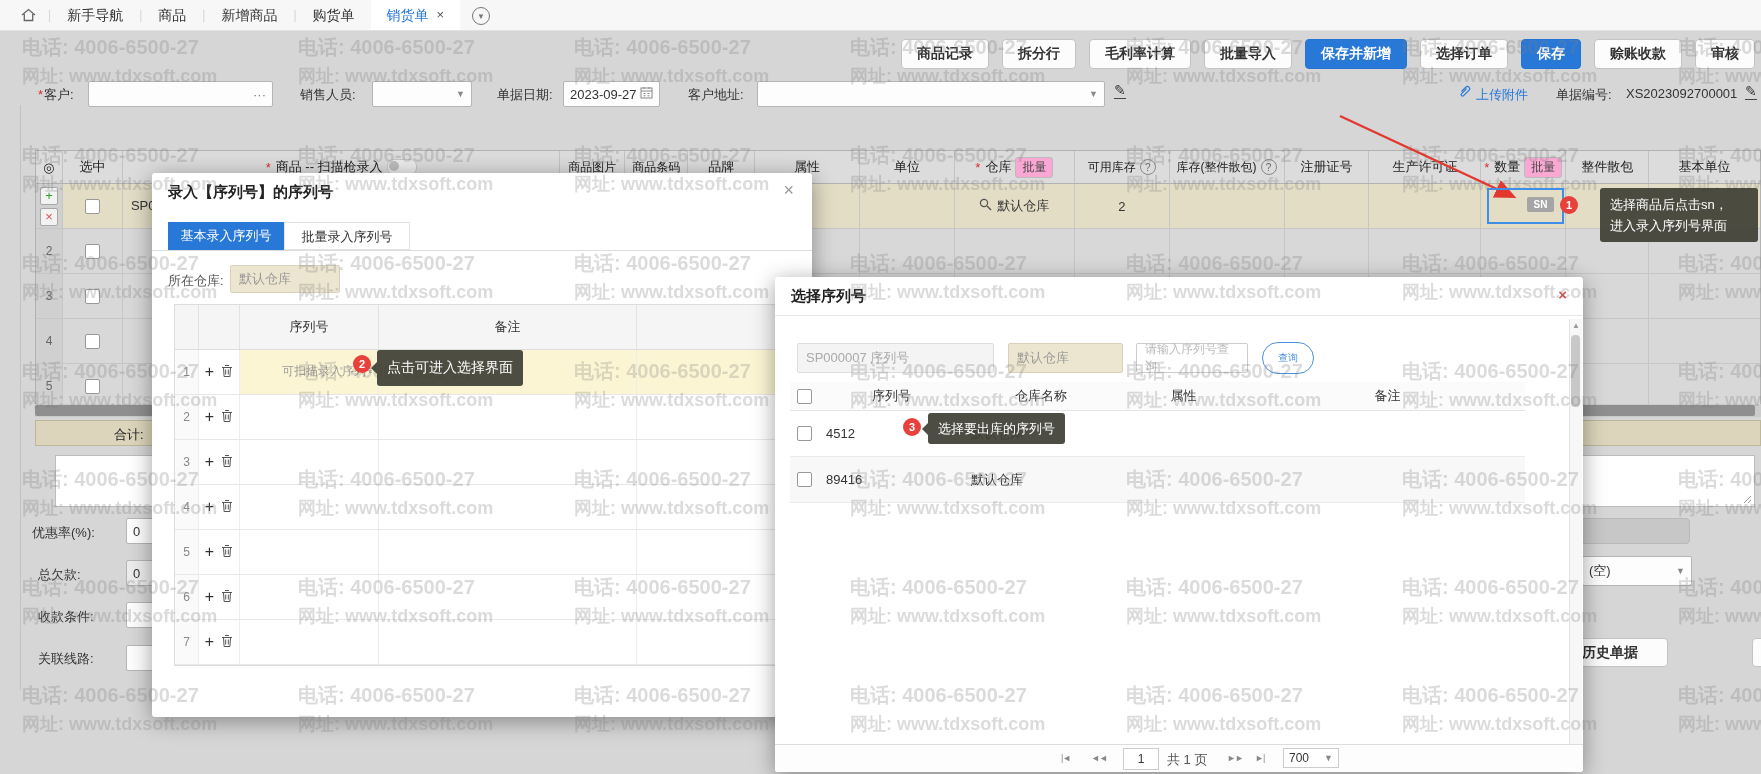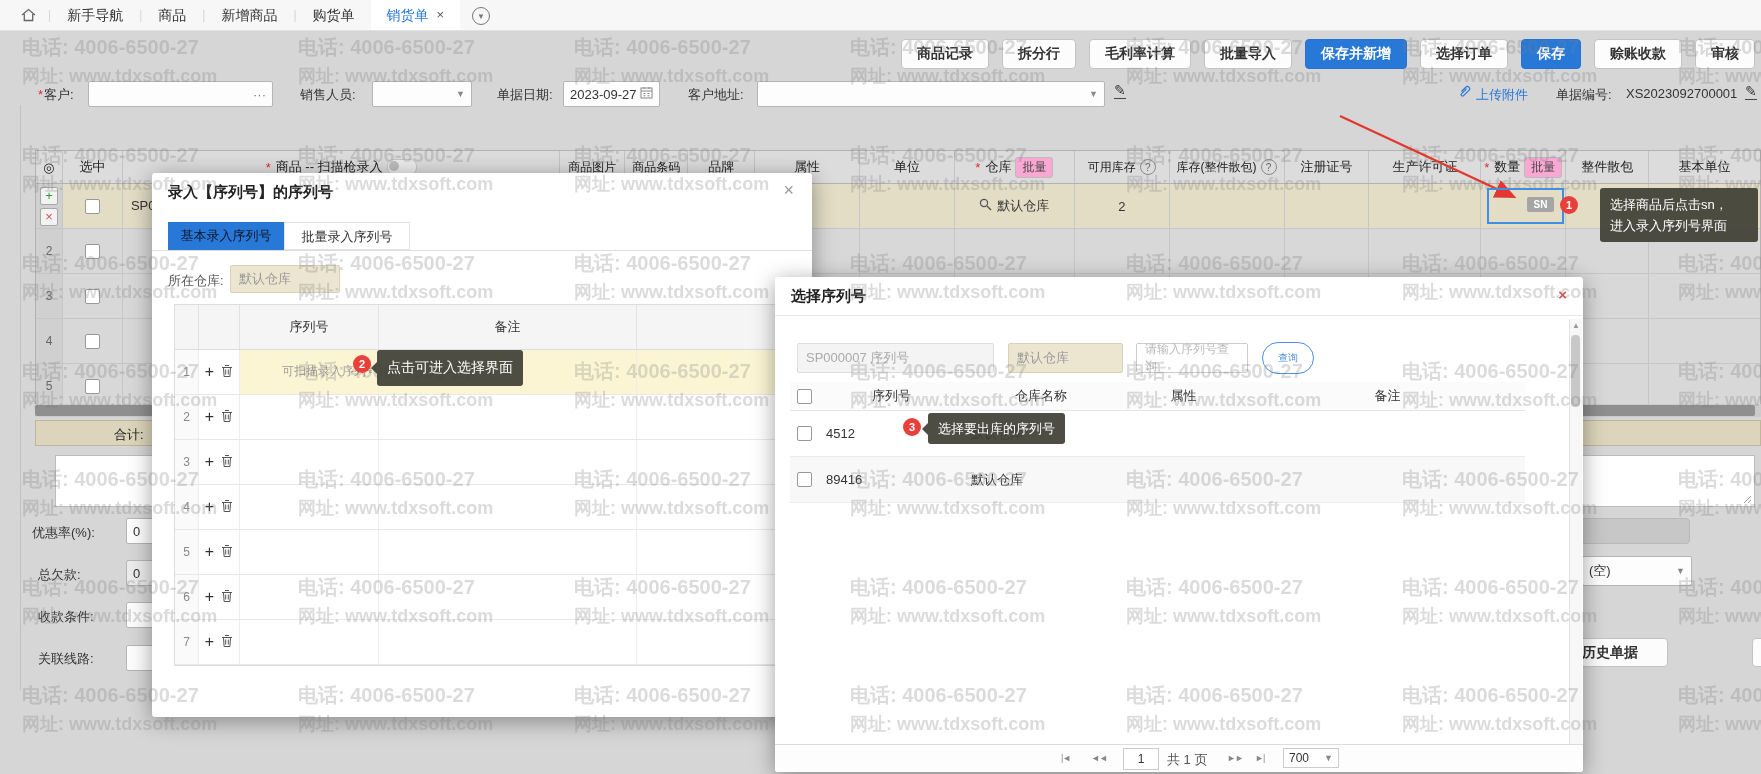--- a/index.html
+++ b/index.html
@@ -341,21 +341,21 @@
     <span>(空)</span>
     <span class="dd">▼</span>
     </div>
   <button class="btn abs" style="left:1552px;top:638px;width:116px;height:29px;">历史单据</button>
   <button class="btn abs" style="left:1752px;top:638px;width:84px;height:29px;">操作日志</button>
 
   <div class="modal" style="left:152px;top:173px;width:660px;height:544px;z-index:100;">
     <div class="mtitle">录入【序列号】的序列号</div>
     <span class="mclose" style="right:18px;top:8px;">×</span>
 
-    <div class="m1tab" style="left:16px;top:49px;width:116px;background:#2878d8;color:#0f172a;">基本录入序列号</div>
+    <div class="m1tab" style="left:16px;top:49px;width:116px;background:#2878d8;color:#ffffff;">基本录入序列号</div>
     <div class="m1tab" style="left:132px;top:49px;width:126px;background:#fff;color:#333;border:1px solid #e3e3e3;box-sizing:border-box;">批量录入序列号</div>
     <div class="abs" style="left:0;top:77px;width:660px;height:1px;background:#ddd;"></div>
 
     <div class="abs" style="left:16px;top:99px;font-size:13px;color:#555;">所在仓库:</div>
     <div class="dlg-input" style="left:78px;top:92px;width:110px;height:28px;">默认仓库</div>
 
     <div class="abs" style="left:22px;top:131px;width:621px;border:1px solid #ddd;box-sizing:content-box;">
       <div style="display:flex;height:44px;background:#f5f5f5;border-bottom:1px solid #ddd;">
         <div class="m1th" style="width:24px;border-right:1px solid #e2e2e2;"></div>
         <div class="m1th" style="width:41px;border-right:1px solid #e2e2e2;"></div>

